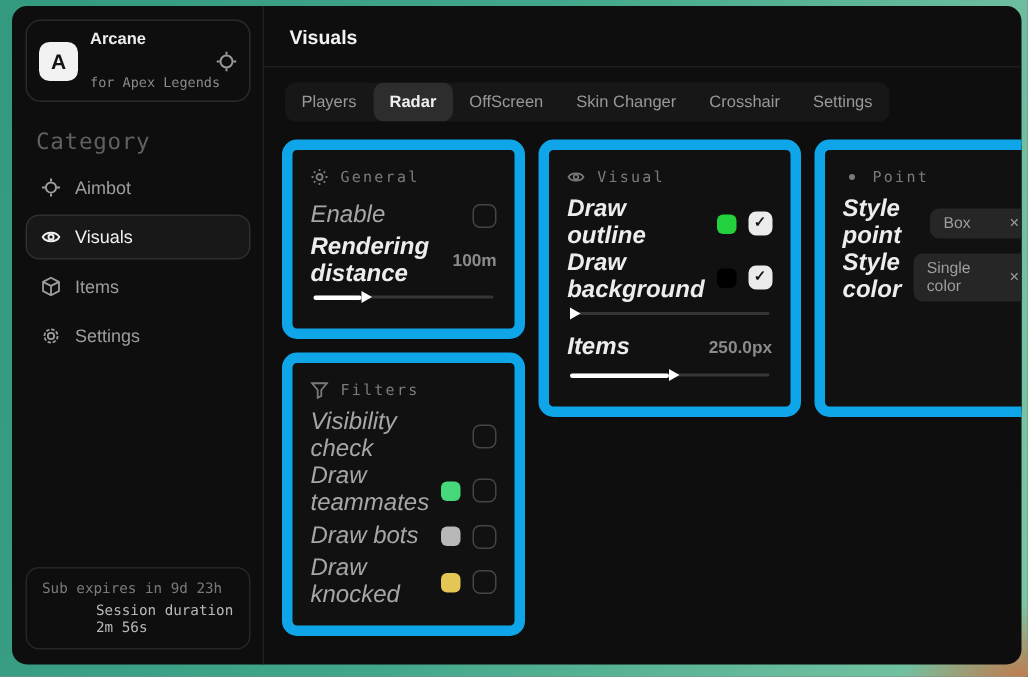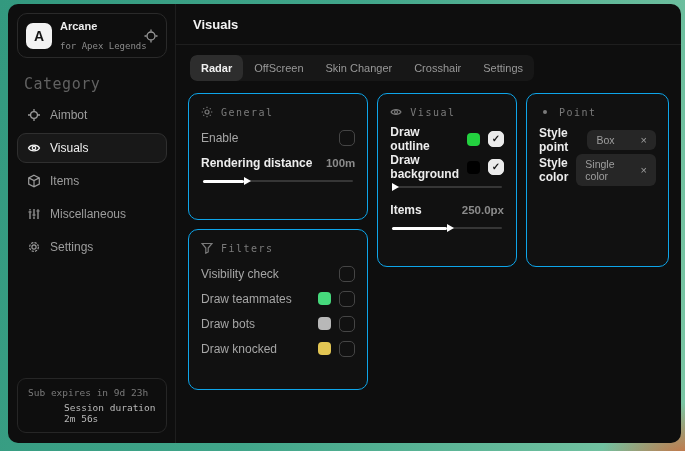--- a/index.html
+++ b/index.html
@@ -14,21 +14,21 @@
   .window{
     position:absolute;left:8px;top:4px;right:4px;bottom:8px;
     background:#0e0e0e;border-radius:10px;display:flex;overflow:hidden;
   }
   
   .sidebar{width:168px;min-width:168px;border-right:1px solid #1e1e1e;
     display:flex;flex-direction:column;padding:9px 8px 10px 9px;box-sizing:border-box;}
   .app-card{border:1px solid #2a2a2a;border-radius:10px;padding:6px 8px;display:flex;align-items:center;gap:8px;}
   .app-logo{width:26px;height:26px;background:#f2f2f2;color:#141414;border-radius:7px;
     font-weight:700;display:flex;align-items:center;justify-content:center;font-size:14px;flex:none;}
-  .app-meta{display:flex;flex-direction:column;gap:9px;min-width:0;}
+  .app-meta{display:flex;flex-direction:column;gap:19px;min-width:0;}
   .app-name{font-size:11px;font-weight:700;color:#ededed;}
   .app-sub{font-size:9px;color:#8a8a8a;white-space:nowrap;}
   .app-target{margin-left:auto;color:#9a9a9a;display:flex;}
   .category{font-size:15px;color:#616161;margin:17px 0 7px 7px;letter-spacing:.5px;}
   .nav-item{display:flex;align-items:flex-start;gap:9px;padding:7px 9px;color:#9d9d9d;font-size:12px;
     border:1px solid transparent;border-radius:9px;margin-bottom:3px;cursor:pointer;}
   .nav-item.selected{color:#f0f0f0;background:#181818;border-color:#2f2f2f;}
   .nav-item .ic{display:flex;flex:none;}
   .flex1{flex:1;}
   .session-card{border:1px solid #262626;border-radius:9px;padding:8px 10px;}
@@ -36,27 +36,27 @@
   .session-l2{font-size:9.5px;color:#b9b9b9;margin-left:36px;}
   
   .main{flex:1;display:flex;flex-direction:column;min-width:0;}
   .main-header{padding:13px 17px 12px;border-bottom:1px solid #1e1e1e;}
   .main-title{font-size:13px;font-weight:700;color:#f3f3f3;}
   .tabs-row{margin:10px 14px 0;}
   .tab-strip{display:inline-flex;background:#171717;border-radius:7px;overflow:hidden;}
   .tab{padding:7px 11px;font-size:11px;color:#989898;border-radius:7px;cursor:pointer;white-space:nowrap;}
   .tab.selected{background:#2d2d2d;color:#f0f0f0;font-weight:600;}
   .content{display:grid;grid-template-columns:1fr 1fr;gap:9px;padding:12px 12px 0;align-items:start;}
-  .panel{border:1px solid #0ea5e9;border-radius:10px;padding:9px 12px 28px;background:#111;}
+  .panel{border:7px solid #0ea5e9;border-radius:10px;padding:9px 12px 11px;background:#111;}
   .panel-title{display:flex;gap:8px;align-items:center;color:#7b7b7b;font-size:10px;
     letter-spacing:1.5px;margin:3px 0 7px;}
   .panel-title .ic{display:flex;flex:none;}
   .row{display:flex;align-items:center;min-height:25px;gap:8px;}
   .row.tall{min-height:29px;}
-  .row-label{font-size:12px;color:#a6a6a6;flex:1;}
+  .row-label{font-size:16px;color:#a6a6a6;flex:1;font-style:italic;}
   .row-label.strong{color:#ededed;font-weight:700;}
   .row-value{font-size:11.5px;color:#8b8b8b;font-weight:600;}
   .swatch{width:13px;height:13px;border-radius:4px;flex:none;}
   .checkbox{width:16px;height:16px;border-radius:5px;border:1.5px solid #454545;
     box-sizing:border-box;flex:none;cursor:pointer;}
   .checkbox.checked{background:#ebebeb;border-color:#ebebeb;color:#141414;display:flex;
     align-items:center;justify-content:center;font-size:10px;font-weight:700;line-height:1;}
   .slider{position:relative;height:10px;margin:1px 2px 5px;cursor:pointer;}
   .slider-track{position:absolute;left:0;right:0;top:4px;height:2px;background:#363636;border-radius:2px;}
   .slider-fill{position:absolute;left:0;top:3.5px;height:3px;background:#fff;border-radius:2px;}
@@ -112,29 +112,20 @@
 
     <div class="nav-item">
       <span class="ic">
         <svg width="14" height="14" viewBox="0 0 14 14" fill="none" stroke="currentColor" stroke-width="1.2">
           <path d="M7 1.2L12.3 3.9V10.1L7 12.8L1.7 10.1V3.9Z M1.7 3.9L7 6.6L12.3 3.9 M7 6.6V12.8"></path>
         </svg>
       </span>
       <span>Items</span>
     </div>
 
-    <div class="nav-item">
-      <span class="ic">
-        <svg width="14" height="14" viewBox="0 0 14 14" fill="none" stroke="currentColor" stroke-width="1.3">
-          <path d="M3 12V6 M3 3.5V2 M7 12V9.5 M7 7V2 M11 12V5 M11 2.8V2"></path>
-          <path d="M1.6 5H4.4 M5.6 8H8.4 M9.6 4H12.4"></path>
-        </svg>
-      </span>
-      <span>Miscellaneous</span>
-    </div>
 
     <div class="nav-item">
       <span class="ic">
         <svg width="14" height="14" viewBox="0 0 14 14" fill="none" stroke="currentColor" stroke-width="1.2">
           <circle cx="7" cy="7" r="2.1"></circle>
             <circle cx="7" cy="7" r="4.4" stroke-dasharray="2.3 1.15"></circle>
         </svg>
       </span>
       <span>Settings</span>
     </div>
@@ -148,20 +139,21 @@
   </div>
 
   <div class="main">
 
     <div class="main-header">
       <div class="main-title">Visuals</div>
     </div>
 
     <div class="tabs-row">
       <div class="tab-strip">
+        <span class="tab">Players</span>
         <span class="tab selected">Radar</span>
         <span class="tab">OffScreen</span>
         <span class="tab">Skin Changer</span>
         <span class="tab">Crosshair</span>
         <span class="tab">Settings</span>
       </div>
     </div>
 
     <div class="content">
 

